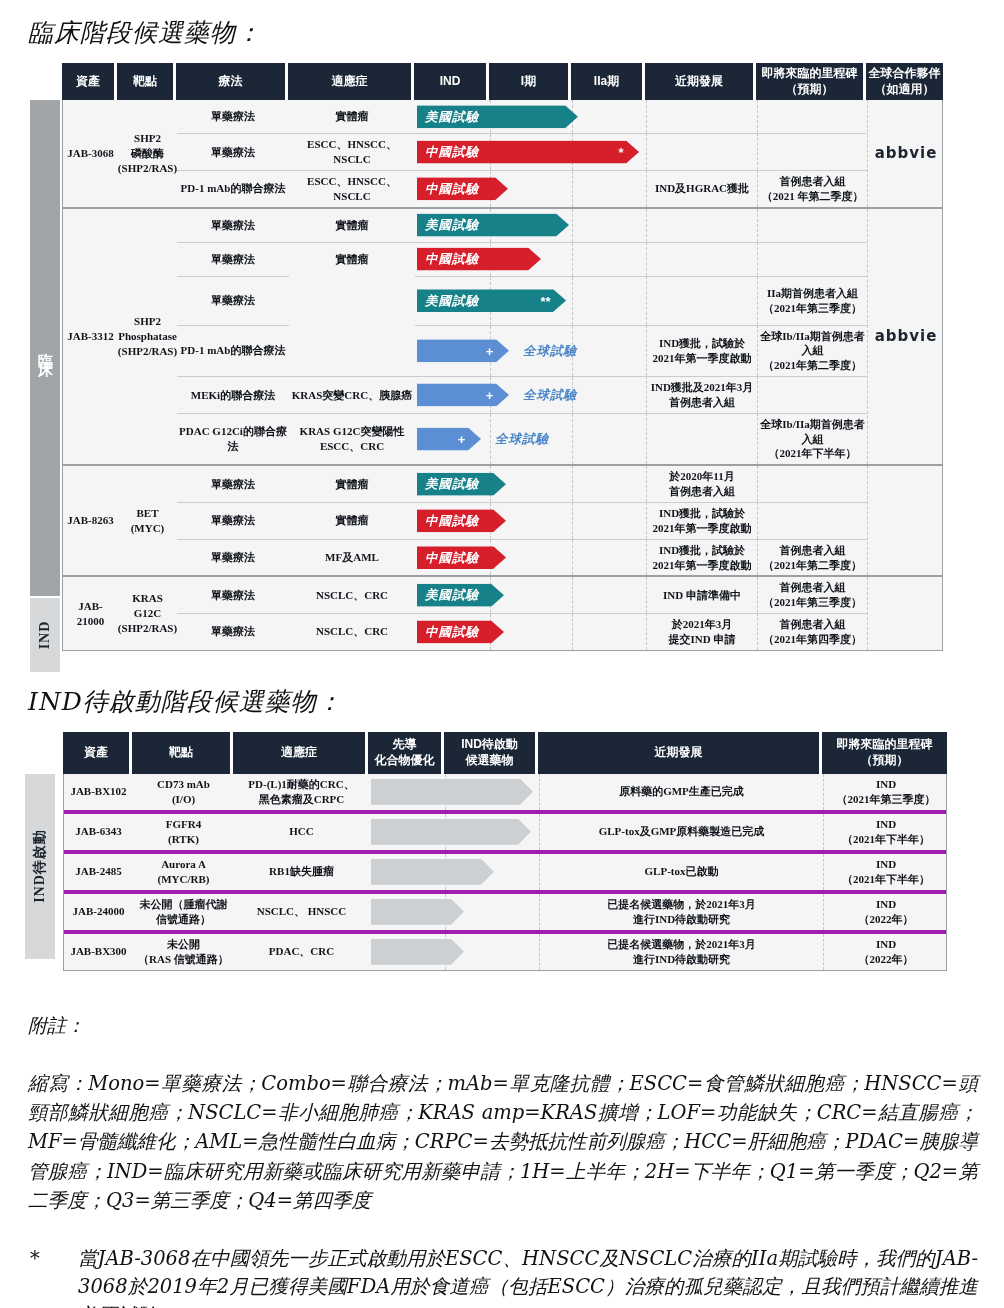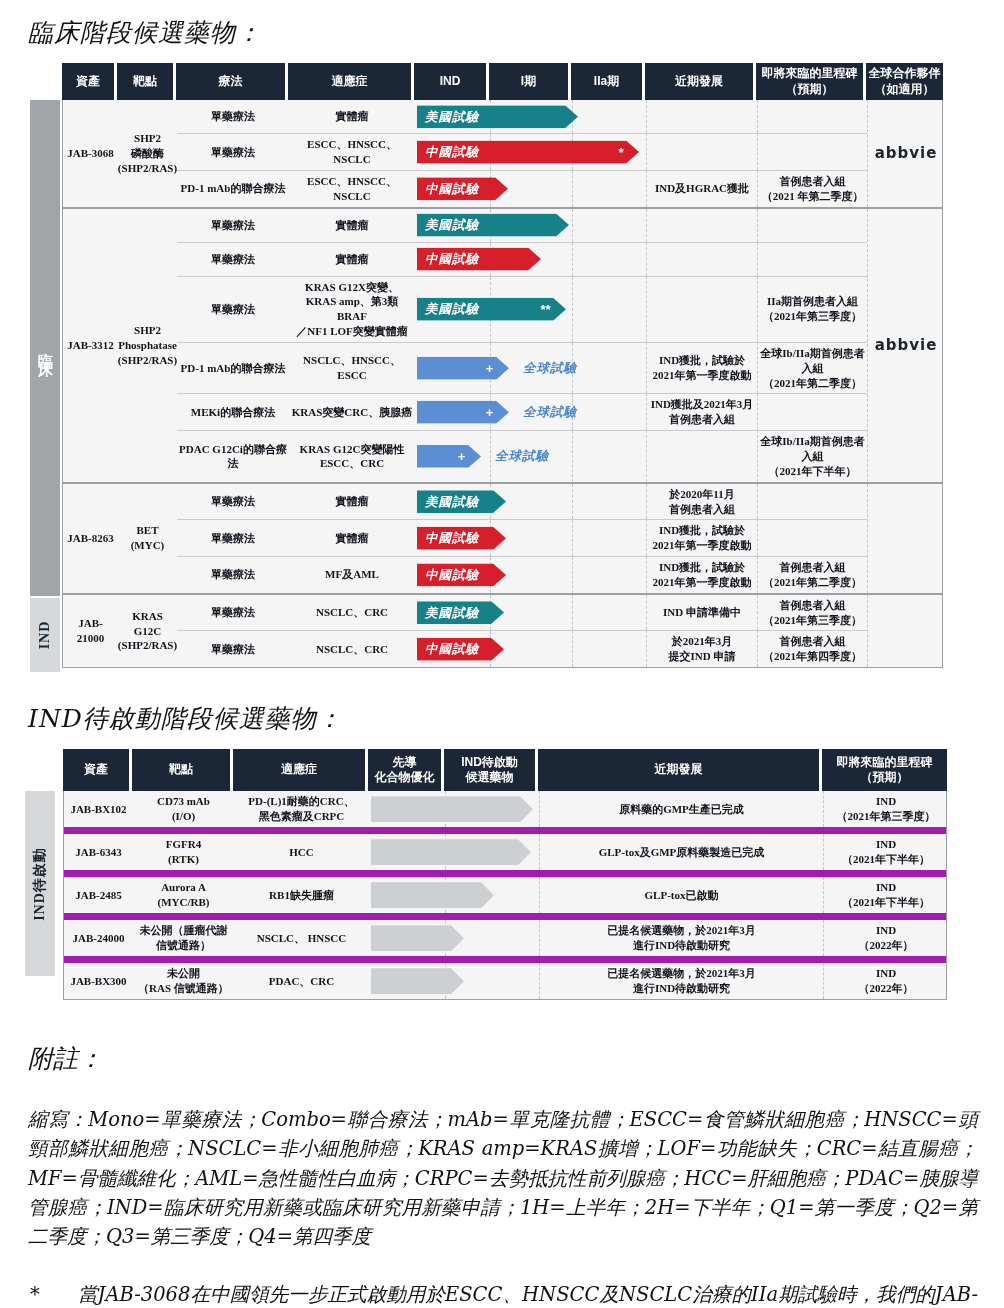--- a/index.html
+++ b/index.html
@@ -15,21 +15,21 @@
   .t1-head{grid-template-columns:55px 59px 112px 126px 75px 82px 74px 111px 110px 77px;}
   .t2-head{grid-template-columns:69px 101px 135px 76px 94px 284px 125px;}
   .hcell{background:#1b2736;color:#fff;font-family:"Liberation Sans",sans-serif;font-weight:bold;font-size:12px;line-height:1.3;display:flex;align-items:center;justify-content:center;text-align:center;min-height:34px;border-right:3px solid #fff;box-sizing:border-box;white-space:pre-line;padding:3px 1px;}
   .t2-head .hcell{min-height:42px;}
   .thead .hcell:last-child{border-right:none;}
 
   .tbody{border:1px solid #9aa0a3;border-top:none;background:#f5f5f6;}
   .t1-group{display:grid;grid-template-columns:55px 59px 112px 126px 231px 111px 110px 77px;background:#f5f5f6;}
   .t1-group + .t1-group{border-top:2px solid #9aa0a3;}
   .t2-row{display:grid;grid-template-columns:69px 101px 135px 170px 284px 125px;background:#f5f5f6;}
-  .t2-row + .t2-row{border-top:7px solid #a21caf;}
+  .t2-row + .t2-row{border-top:4px solid #a21caf;}
 
   .cell{display:flex;align-items:center;justify-content:center;text-align:center;font-family:"Liberation Serif",serif;font-weight:bold;font-size:11px;line-height:1.35;padding:3px 2px;box-sizing:border-box;white-space:pre-line;color:#10141a;}
   .col-asset{grid-column:1;}
   .col-target{grid-column:2;}
   .col-therapy{grid-column:3;}
   .col-indication{grid-column:4;}
   .lane{grid-column:5;position:relative;min-height:33px;}
   .col-recent{grid-column:6;}
   .col-milestone{grid-column:7;}
   .col-partner{grid-column:8;}
@@ -55,21 +55,21 @@
 
   .sb{position:absolute;width:30px;display:flex;flex-direction:column;gap:2px;}
   .sb1{left:-32px;}
   .sb2{left:-38px;}
   .seg{display:flex;align-items:center;justify-content:center;box-sizing:border-box;}
   .seg-dark{background:#a1a5a8;color:#fff;}
   .seg-light{background:#d6d8d9;color:#19232e;}
   .vtext{writing-mode:vertical-rl;font-family:"Liberation Sans",sans-serif;font-weight:bold;font-size:15px;letter-spacing:7px;}
   .rot{transform:rotate(-90deg);white-space:nowrap;font-family:"Liberation Serif",serif;font-weight:bold;font-size:14px;letter-spacing:1px;}
 
-  .notes-title{font-family:Liberation Mono, monospace;font-style:italic;font-size:25px;margin:42px 0 0 28px;}
+  .notes-title{font-family:Liberation Mono, monospace;font-style:italic;font-size:19px;margin:42px 0 0 28px;}
   .abbr{font-family:"DejaVu Serif",serif;font-style:italic;font-size:19.5px;line-height:1.5;margin:30px 26px 0 28px;text-align:justify;}
   .fn{display:flex;margin:30px 26px 0 30px;font-family:"DejaVu Serif",serif;font-style:italic;font-size:19.5px;line-height:1.45;}
   .fn-marker{width:48px;flex:none;}
   .fn-text{flex:1;text-align:justify;}
 </style>
 </head>
 <body>
 
 <div class="section-title">臨床階段候選藥物：</div>
 
@@ -152,36 +152,32 @@
         <div class="lane rsep" style="grid-row: 2;">
           <div class="vl vl1"></div>
           <div class="vl vl2"></div>
           <div class="arr" style="width: 124px; background: rgb(215, 31, 43);">
             <div class="alabel">中國試驗</div>
           </div>
         </div>
         <div class="cell dashL col-recent rsep" style="grid-row: 2;"></div>
         <div class="cell dashL col-milestone rsep" style="grid-row: 2;"></div>
         <div class="cell col-therapy rsep" style="grid-row: 3;">單藥療法</div>
-        <div class="cell col-indication rsep" style="grid-row: 3;">KRAS G12X突變、
-KRAS amp、第3類BRAF
-／NF1 LOF突變實體瘤</div>
         <div class="lane rsep" style="grid-row: 3; min-height: 48px;">
           <div class="vl vl1"></div>
           <div class="vl vl2"></div>
           <div class="arr" style="width: 149px; background: rgb(23, 129, 138);">
             <div class="alabel">美國試驗</div>
             <div class="sfx">**</div>
           </div>
         </div>
         <div class="cell dashL col-recent rsep" style="grid-row: 3;"></div>
         <div class="cell dashL col-milestone rsep" style="grid-row: 3;">IIa期首例患者入組
 （2021年第三季度）</div>
         <div class="cell col-therapy rsep" style="grid-row: 4;">PD-1 mAb的聯合療法</div>
-        <div class="cell col-indication rsep" style="grid-row: 4;">NSCLC、HNSCC、ESCC</div>
         <div class="lane rsep" style="grid-row: 4;">
           <div class="vl vl1"></div>
           <div class="vl vl2"></div>
           <div class="arr" style="width: 92px; background: rgb(91, 142, 210);">
             <div class="alabel"></div>
             <div class="sfx">+</div>
           </div>
           <div class="after" style="left: 108px;">全球試驗</div>
         </div>
         <div class="cell dashL col-recent rsep" style="grid-row: 4;">IND獲批，試驗於

